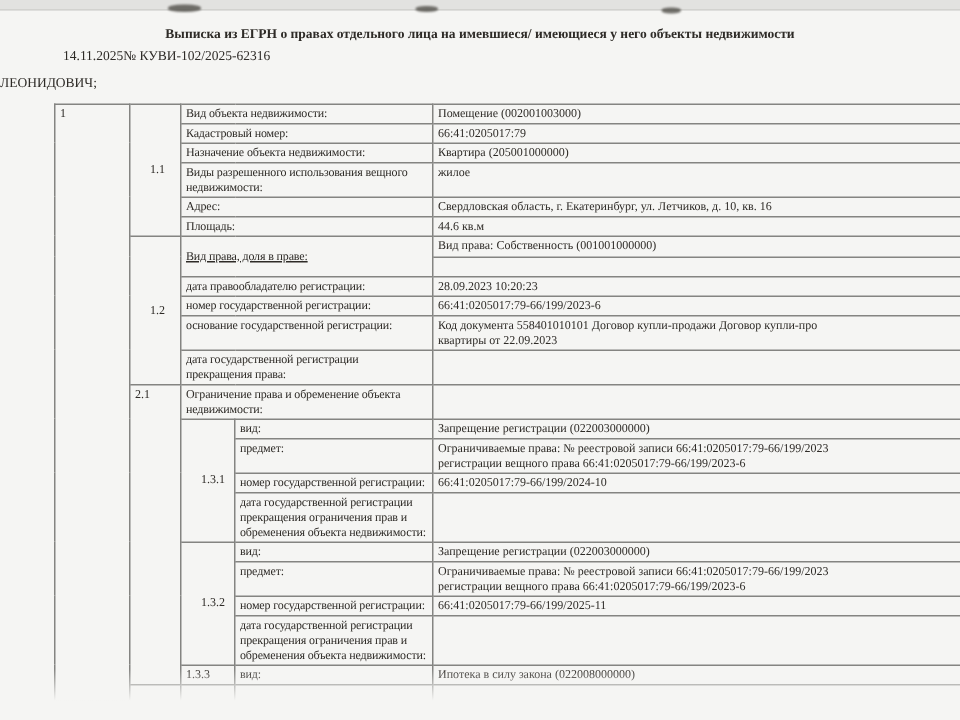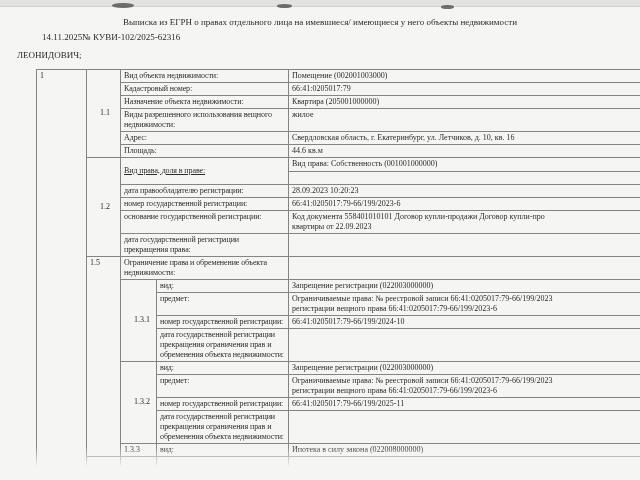--- a/index.html
+++ b/index.html
@@ -20,37 +20,37 @@
     position:absolute; background:#47453f; border-radius:45%;
     opacity:.75; filter:blur(.6px);
   }
   .smudge.s1 { left:112px; top:3px; width:22px; height:5px; }
   .smudge.s2 { left:277px; top:4px; width:15px; height:4px; }
   .smudge.s3 { left:441px; top:5px; width:13px; height:4px; }
 
   .doc-title {
     margin-top:17px;
     text-align:center;
-    font-weight:normal;
+    font-weight:bold;
     font-size:9px;
     line-height:11px;
     white-space:nowrap;
   }
   .meta-line {
     display:flex; justify-content:flex-start;
     padding:4px 3px 0 42px;
     font-size:9px; line-height:11px;
   }
   .intro {
     margin-top:7px;
     font-size:9px; line-height:10.5px;
   }
   .intro div { white-space:nowrap; overflow:visible; }
   .intro .l1 { padding-left:63px; }
-  .intro .l2 { padding-left:17px; }
+  .intro .l2 { padding-left:0; }
   .intro .l3 { padding-left:85px; margin-top:1px; }
 
   table.egrn {
     margin:8px 0 0 36px;
     border-collapse:collapse;
     table-layout:fixed;
     width:660px;               
     font-size:8px;
     line-height:10px;
   }
@@ -153,21 +153,21 @@
       <div class="nw">Код документа 558401010101 Договор купли-продажи Договор купли-про</div>
       <div class="nw">квартиры от 22.09.2023</div>
     </td>
   </tr>
   <tr>
     <td class="c-label" colspan="2">дата государственной регистрации прекращения права:</td>
     <td class="c-value nw"></td>
   </tr>
 
   <tr>
-    <td class="c-sec" rowspan="10">1.5</td>
+    <td class="c-sec" rowspan="10">2.1</td>
     <td class="c-label" colspan="2">Ограничение права и обременение объекта недвижимости:</td>
     <td class="c-value nw"></td>
   </tr>
 
   <tr>
     <td class="c-sub mid" rowspan="4">1.3.1</td>
     <td class="c-label">вид:</td>
     <td class="c-value nw">Запрещение регистрации (022003000000)</td>
   </tr>
   <tr>

